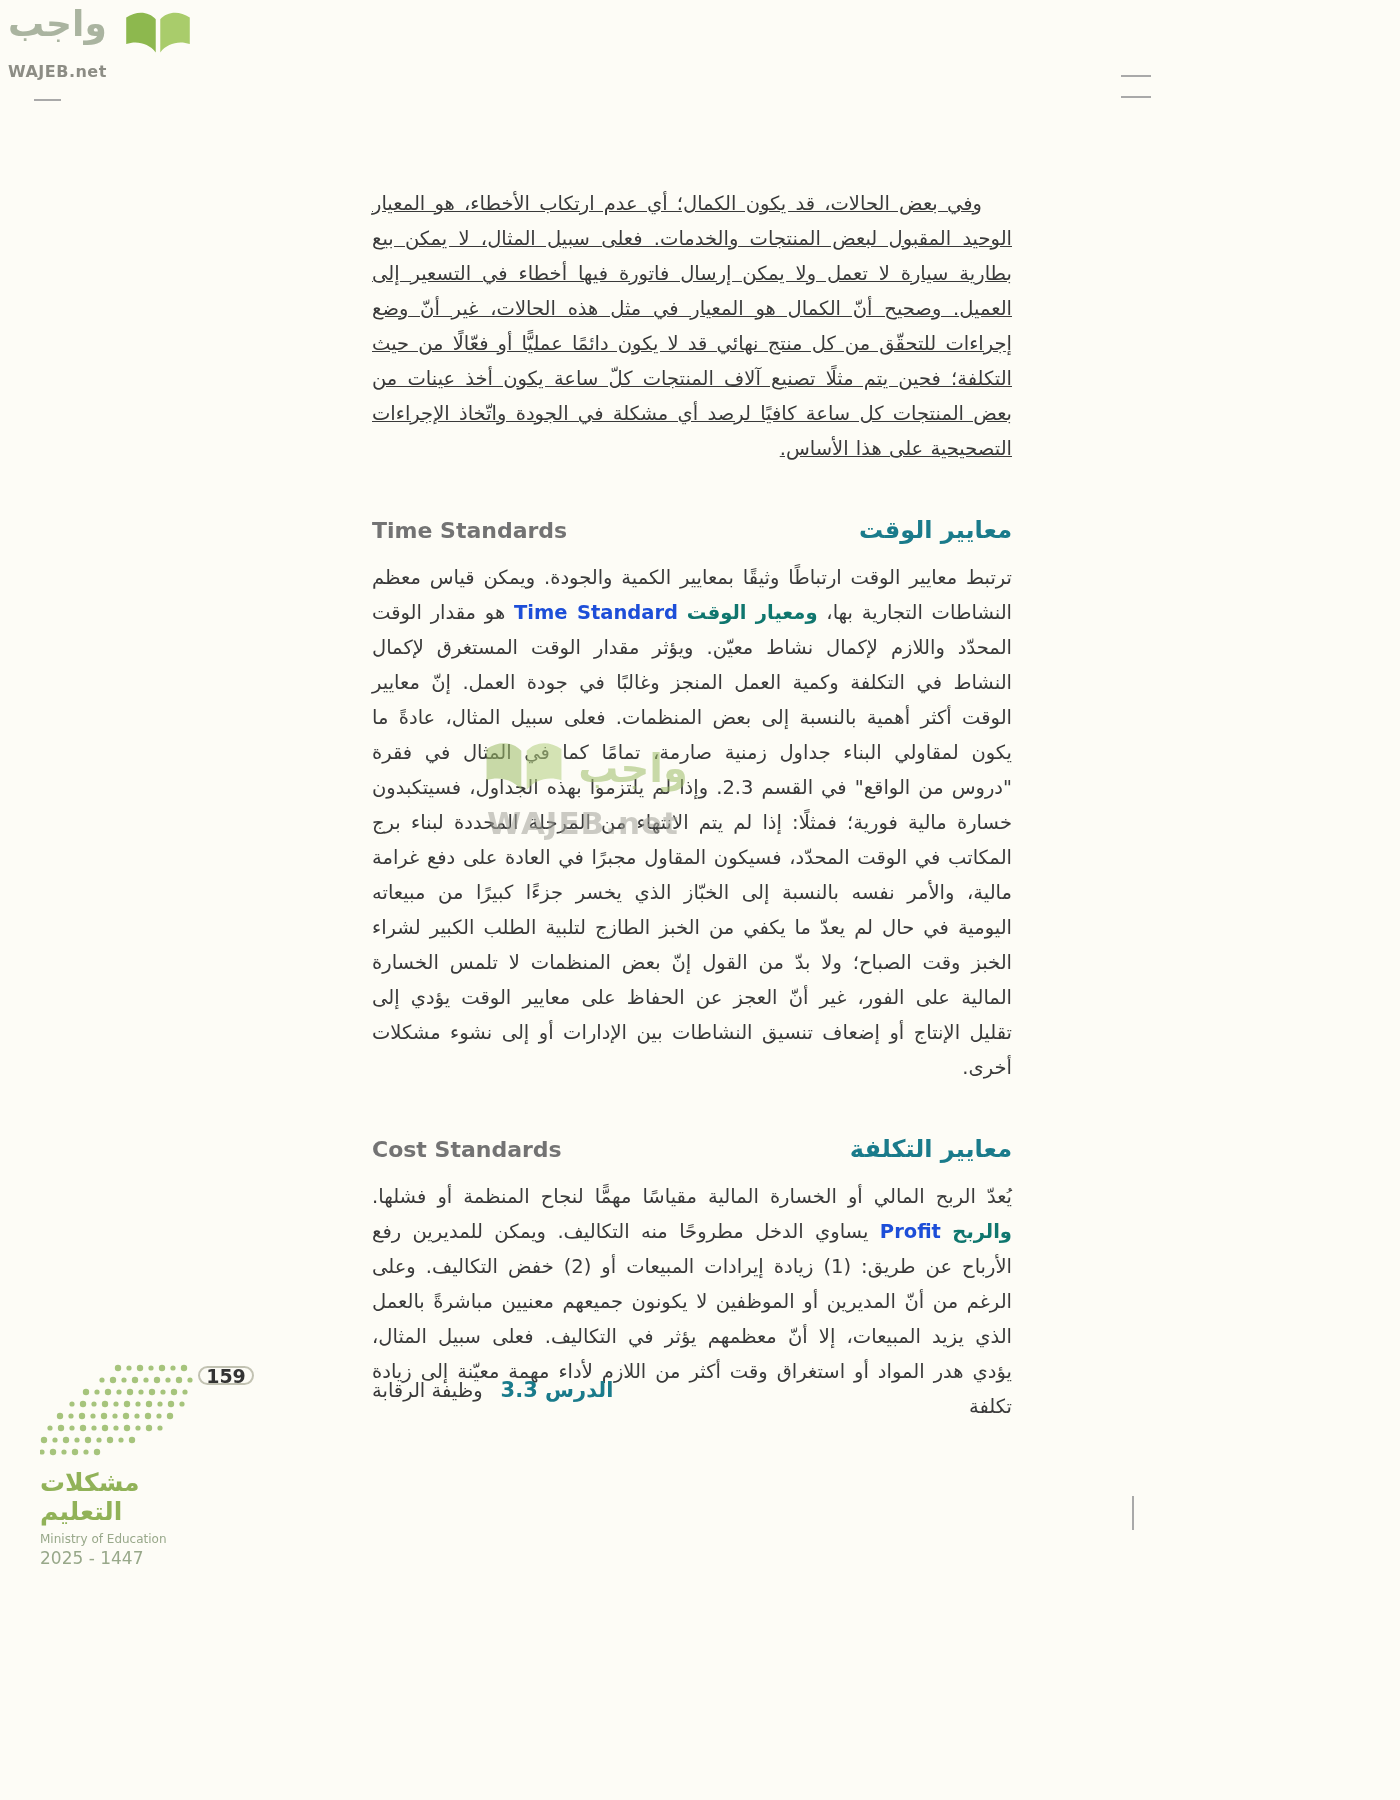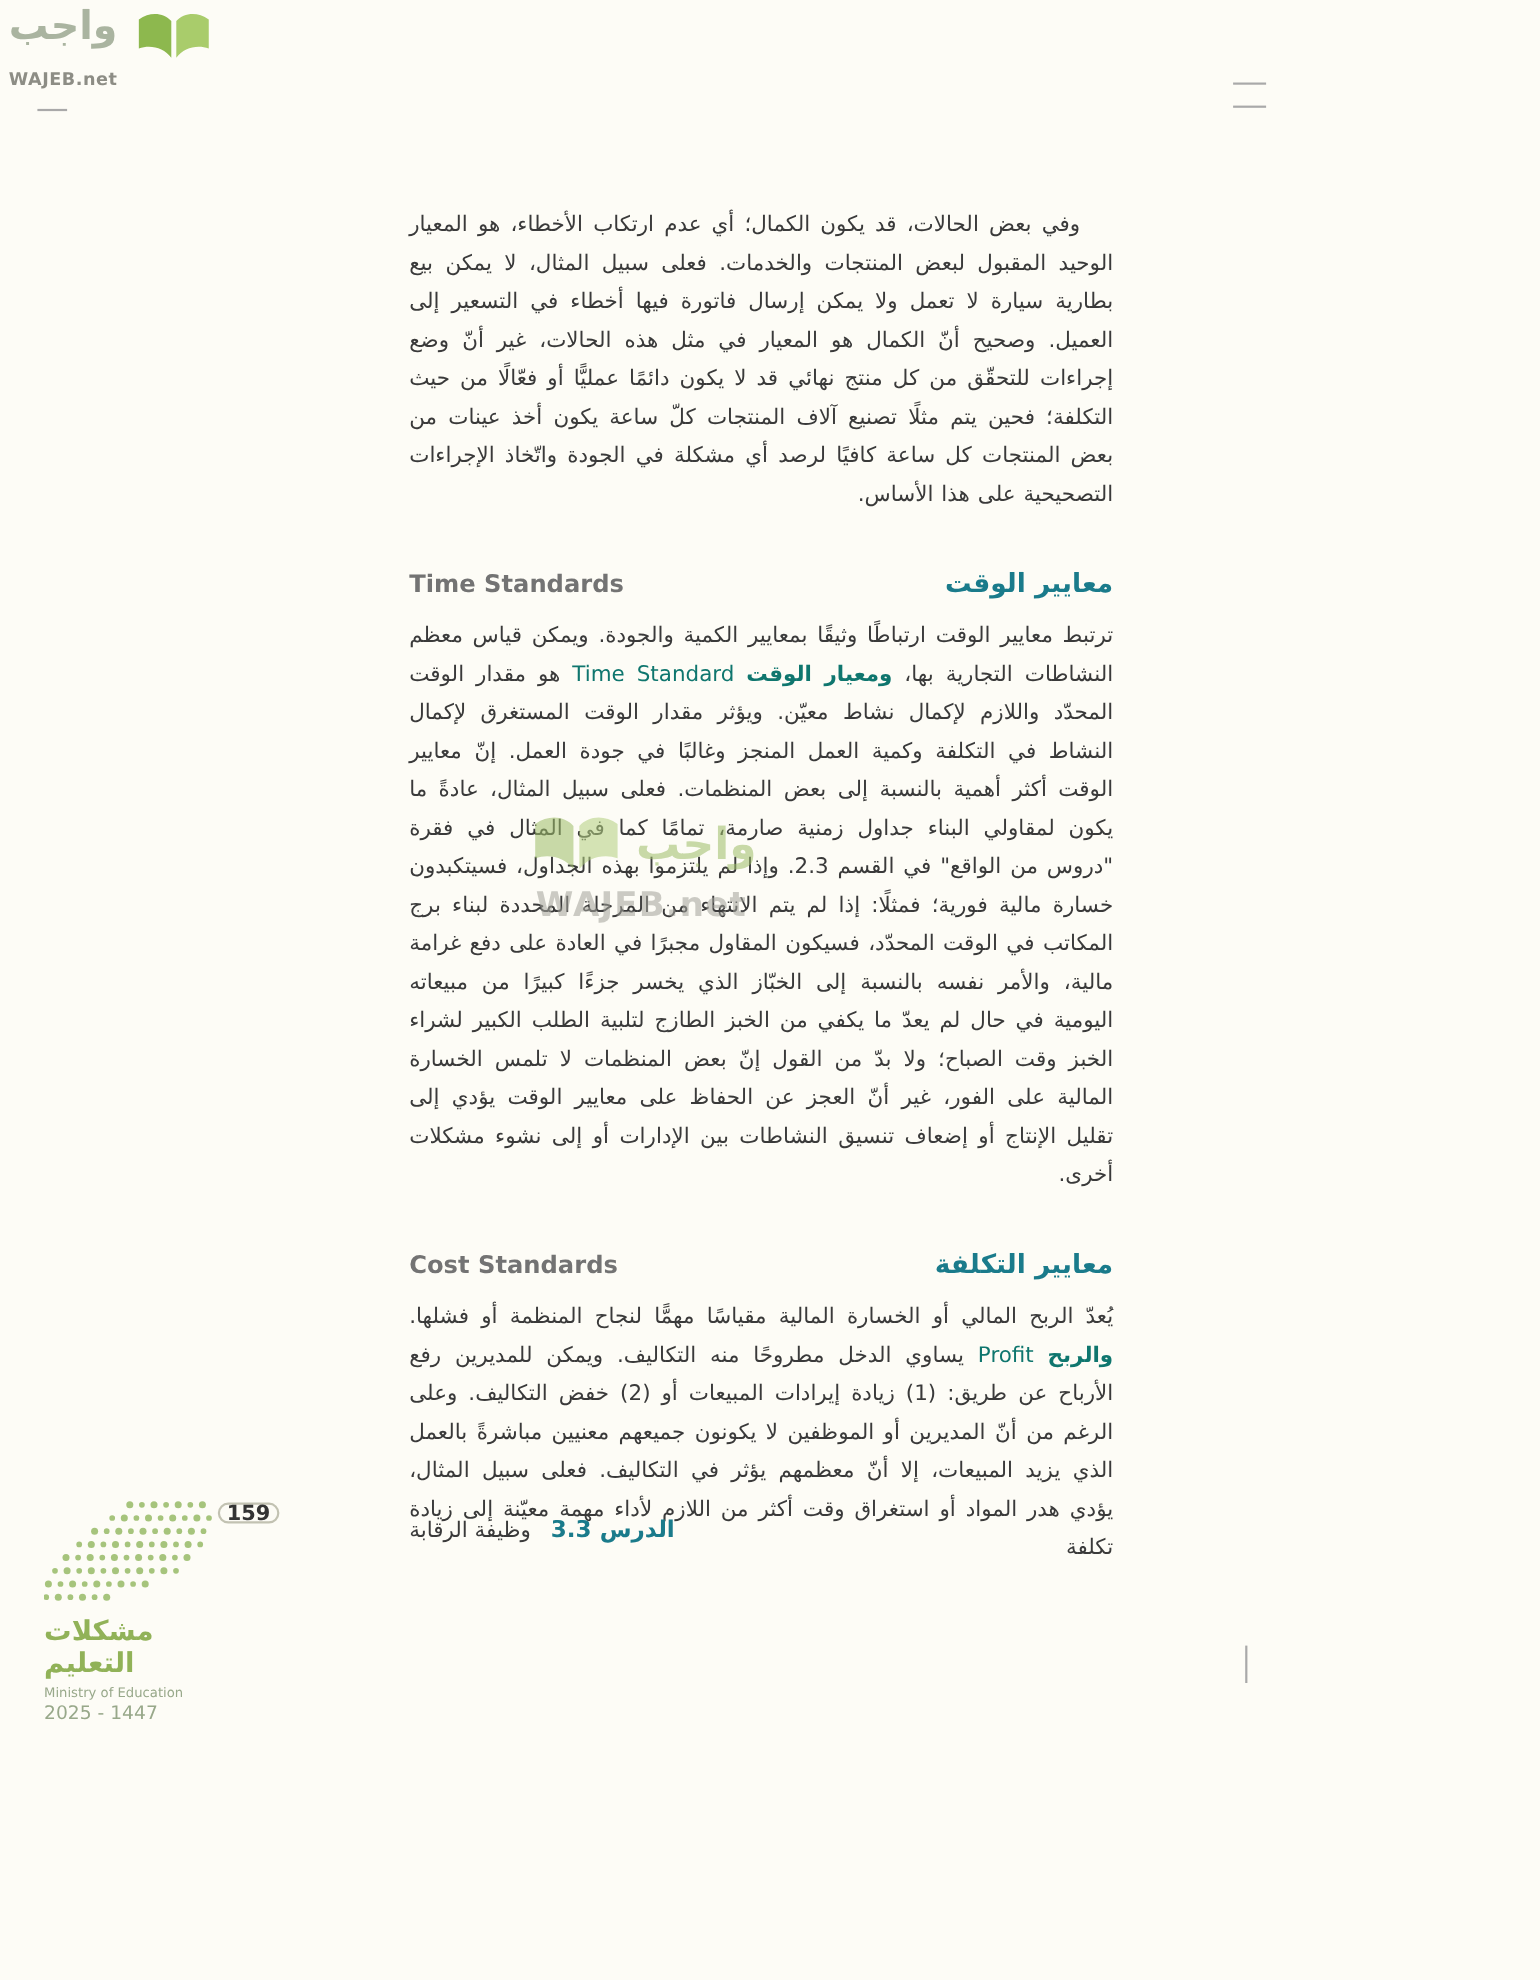--- a/index.html
+++ b/index.html
@@ -29,30 +29,30 @@
   
   .content {
     position:absolute; left:372px; top:186px; width:640px;
     direction:rtl;
   }
   .para {
     font-size:19.5px; line-height:35px;
     text-align:justify; color:#3a3a3a;
     word-spacing:1px;
   }
-  .para-indent { text-indent:30px; }
+  .para-indent { text-indent:30px;text-decoration:underline; }
   .section-heading {
     display:flex; justify-content:space-between; align-items:baseline;
     direction:rtl;
     margin:24px 0 16px 0;
   }
   .h-ar { font-size:24px; font-weight:bold; color:#1a7b8b;margin-top:26px; }
   .h-en { font-size:22px; font-weight:bold; color:#737373; }
   .term { color:#0f766e; font-weight:bold; }
-  .term-en { color:#0f766e; font-weight:normal; }
+  .term-en { color:#1d4ed8; font-weight:bold; }
 
   
   .watermark {
     position:absolute; left:478px; top:733px; width:210px;
     opacity:.55; pointer-events:none;
     display:flex; flex-direction:column; align-items:center;
     z-index:5;
   }
   .wm-row { display:flex; align-items:center; gap:8px; }
   .wm-ar { font-size:40px; font-weight:bold; color:#9dbd68; }

